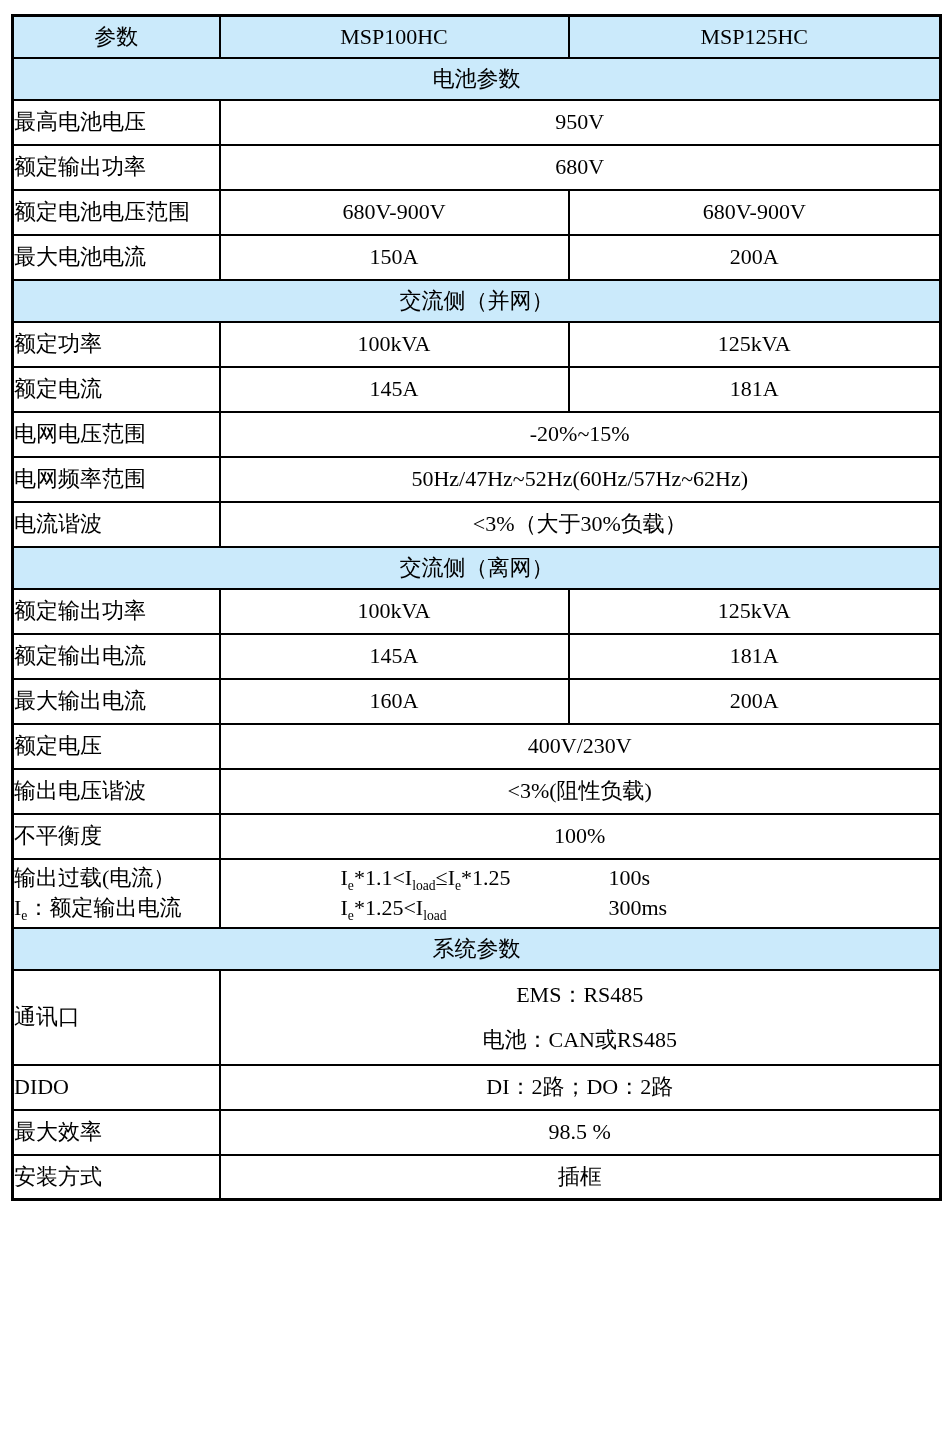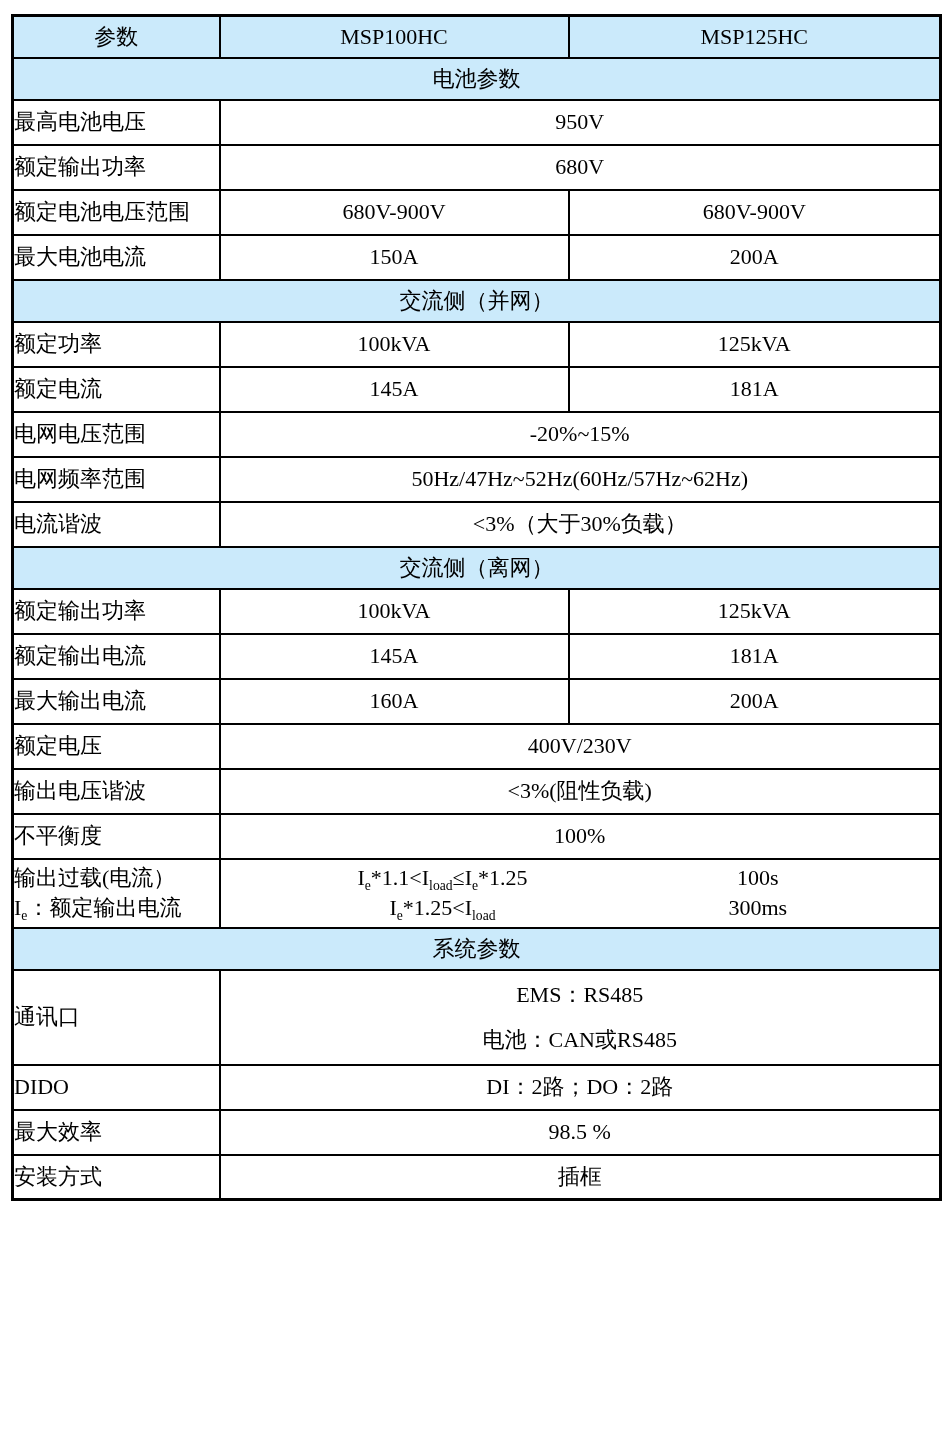--- a/index.html
+++ b/index.html
@@ -36,22 +36,22 @@
   td.blue { background: #cbeafb; text-align: center; }
   tr.row-columns td { height: 42px; }
   tr.row-section td { height: 42px; }
   tr.row-overload td { height: 69px; }
   tr.row-multiline td { height: 95px; }
   .lbl-line { height: 30px; line-height: 30px; white-space: nowrap; }
   .comm-line { height: 45px; line-height: 45px; }
   .ovl-line {
     display: grid;
     grid-template-columns: 268px 1fr;
-    padding-left: 88px;
-    text-align: center;
+    padding-left: 120px;
+    text-align: left;
     height: 30px;
     line-height: 30px;
     white-space: nowrap;
   }
   sub { font-size: 0.62em; line-height: 0; }
 </style>
 </head>
 <body>
 
 <div class="page">

